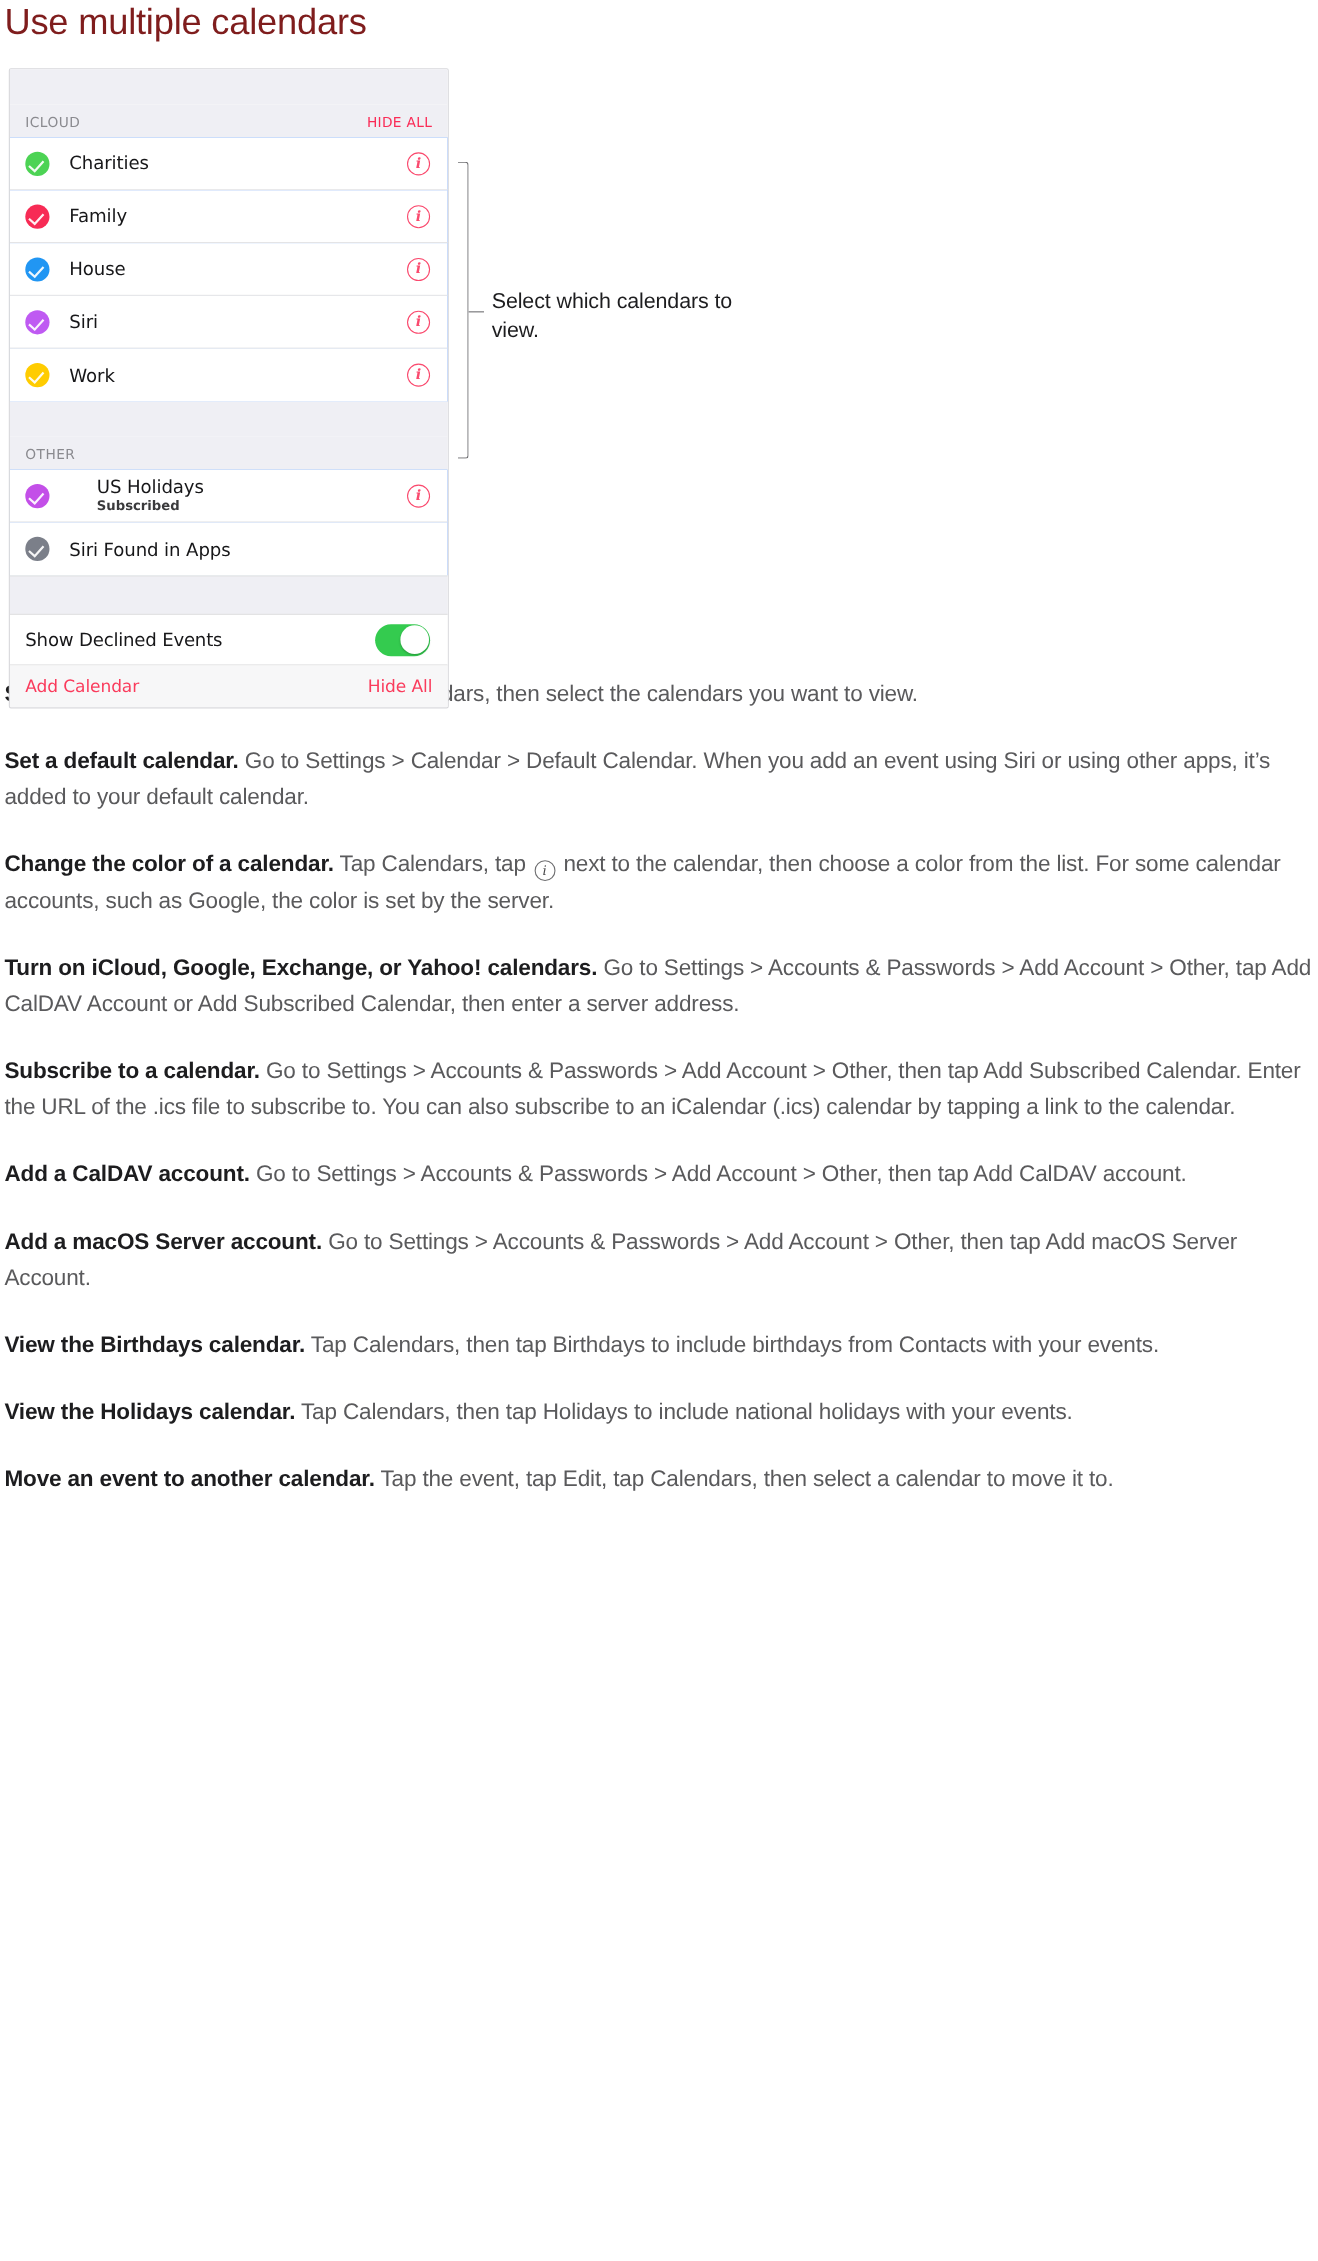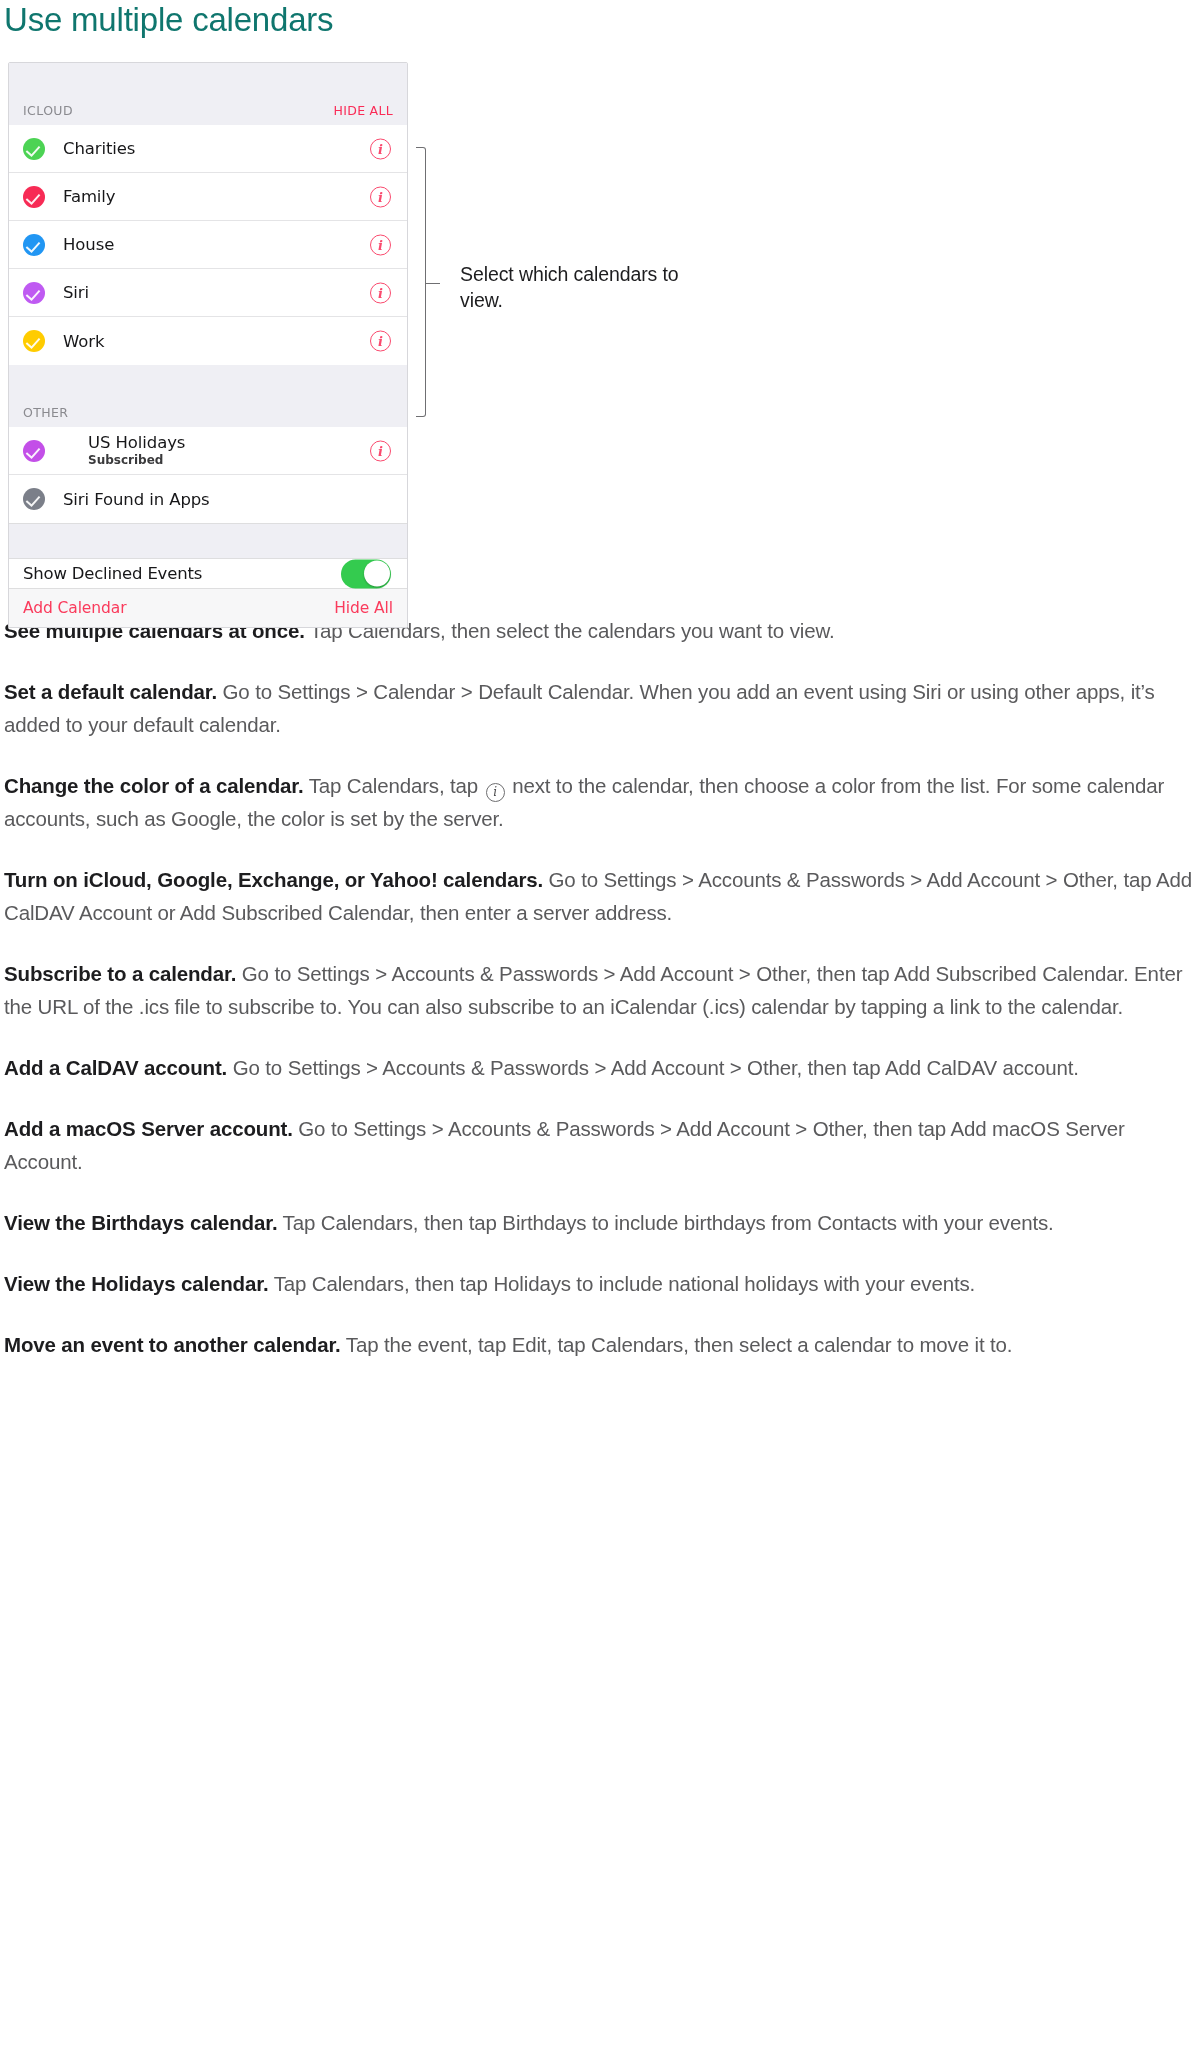--- a/index.html
+++ b/index.html
@@ -19,21 +19,21 @@
   .page {
     position: relative;
     width: 1198px;
     padding: 0;
   }
 
   
   .page-title {
     font-size: 33px;
     font-weight: 400;
-    color: #0f766e;
+    color: #7f1d1d;
     letter-spacing: -0.2px;
     margin: 0;
     padding: 0 0 0 4px;
     line-height: 40px;
     height: 46px;
   }
 
   
   .figure {
     position: relative;
@@ -202,21 +202,21 @@
     height: 36px;
     background: #efeff4;
     border-top: 1px solid #dededf;
     border-bottom: 1px solid #dededf;
   }
 
   .toggle-row {
     position: relative;
     display: flex;
     align-items: center;
-    height: 30px;
+    height: 46px;
     padding: 0 14px;
     background: #ffffff;
     border-bottom: 1px solid #dededf;
   }
   .toggle-row .toggle-label {
     font-size: 16.5px;
     color: #171719;
     letter-spacing: -0.2px;
   }
   .switch {
@@ -269,21 +269,21 @@
   .callout-leader {
     position: absolute;
     left: 422px;
     top: 227px;
     width: 14px;
     height: 0;
     border-top: 1.6px solid #6f6f72;
   }
   .callout-text {
     position: absolute;
-    left: 456px;
+    left: 443px;
     top: 205px;
     width: 260px;
     font-size: 19.5px;
     line-height: 26px;
     color: #1d1d1f;
     letter-spacing: -0.1px;
   }
 
   
   .body-copy { padding: 0 4px 0 4px; }

